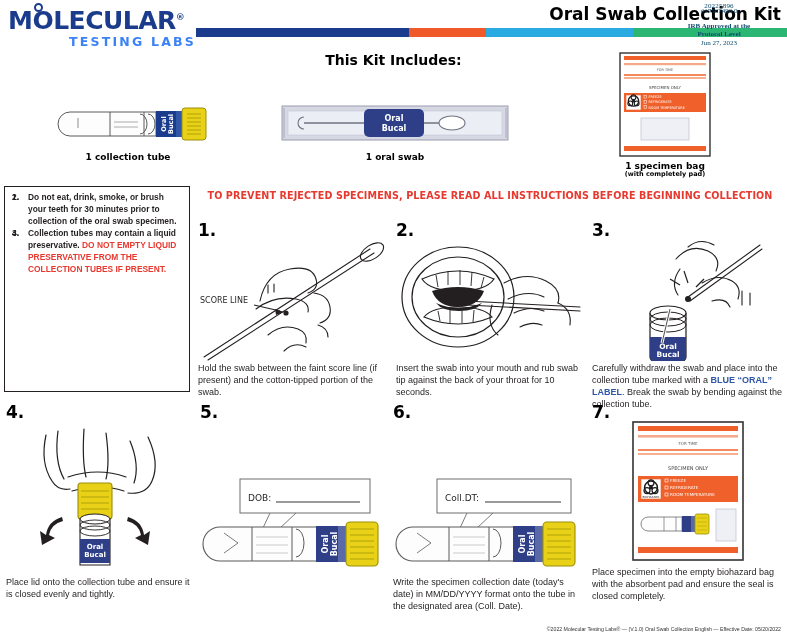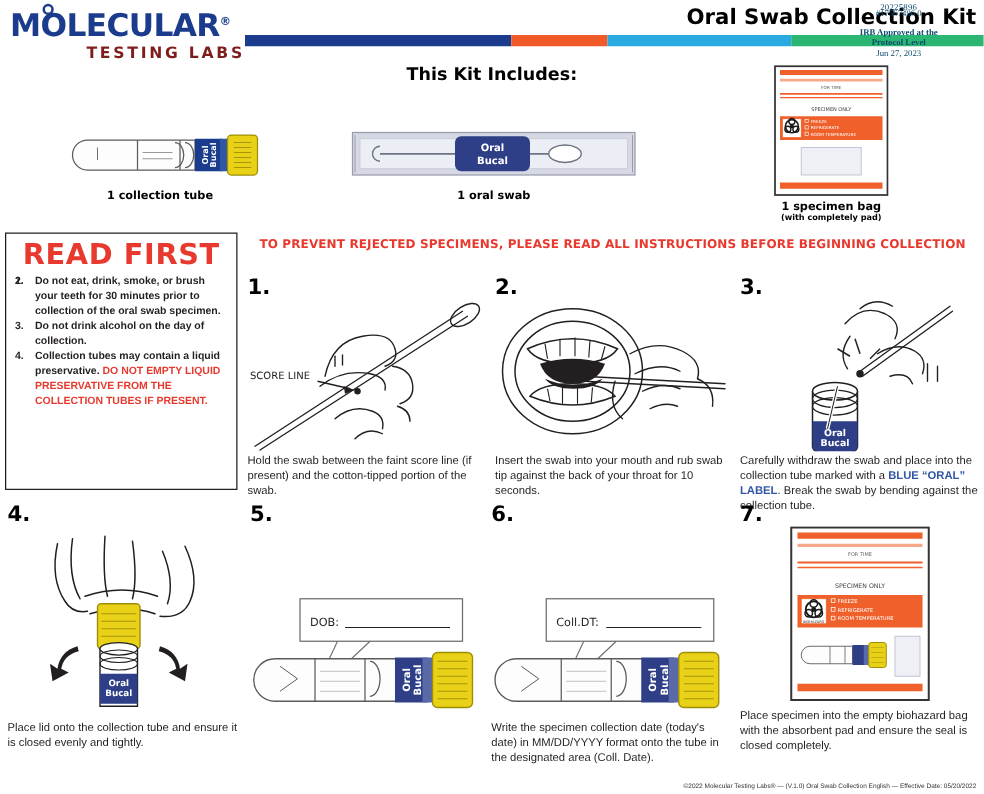--- a/index.html
+++ b/index.html
@@ -24,21 +24,21 @@
   }
   .logo-reg { font-size:9px; vertical-align:super; }
   .logo-dot {
     position:absolute; left:26px; top:-5px;
     width:9px; height:9px; border:2.5px solid #1b3c8c;
     border-radius:50%; background:#fff;
   }
   .logo-sub {
     font-family:"DejaVu Sans", sans-serif;
     font-weight:bold; font-size:12.5px; letter-spacing:2.2px;
-    color:#7f1d1d; text-align:right; margin-top:1px; padding-right:2px;
+    color:#3b82f6; text-align:right; margin-top:1px; padding-right:2px;
   }
   .kit-title {
     position:absolute; right:6px; top:4px;
     font-family:"DejaVu Sans", sans-serif;
     font-weight:bold; font-size:17px; color:#000; white-space:nowrap;
   }
   .rulebar { position:absolute; left:196px; top:28px; width:591px; height:9px; display:flex; }
   .rulebar span { display:block; height:100%; }
   .irb {
     position:absolute; right:8px; top:2px; width:120px;
@@ -225,32 +225,30 @@
       <rect x="22" y="66" width="48" height="22" fill="#eef0f6" stroke="#c2c6d2" stroke-width="0.8"></rect>
       <rect x="5" y="94" width="82" height="5" fill="#f0602a"></rect>
     </svg>
     <div class="kit-caption">
       <span>1 specimen bag</span>
       <small>(with completely pad)</small>
     </div>
   </div>
 
   <div class="readfirst">
-    <div class="rf-title">READ FIRST</div>
     <ul class="rf-list">
       <li>
         <span class="num">1.</span>
       </li>
       <li>
         <span class="num">2.</span>
         <span>Do not eat, drink, smoke, or brush your teeth for 30 minutes prior to collection of the oral swab specimen.</span>
       </li>
       <li>
         <span class="num">3.</span>
-        <span>Do not drink alcohol on the day of collection.</span>
       </li>
       <li>
         <span class="num">4.</span>
         <span>Collection tubes may contain a liquid preservative. </span><span class="rf-warn">DO NOT EMPTY LIQUID PRESERVATIVE FROM THE COLLECTION TUBES IF PRESENT.</span>
       </li>
     </ul>
   </div>
 
   <div class="banner">TO PREVENT REJECTED SPECIMENS, PLEASE READ ALL INSTRUCTIONS BEFORE BEGINNING COLLECTION</div>
 

